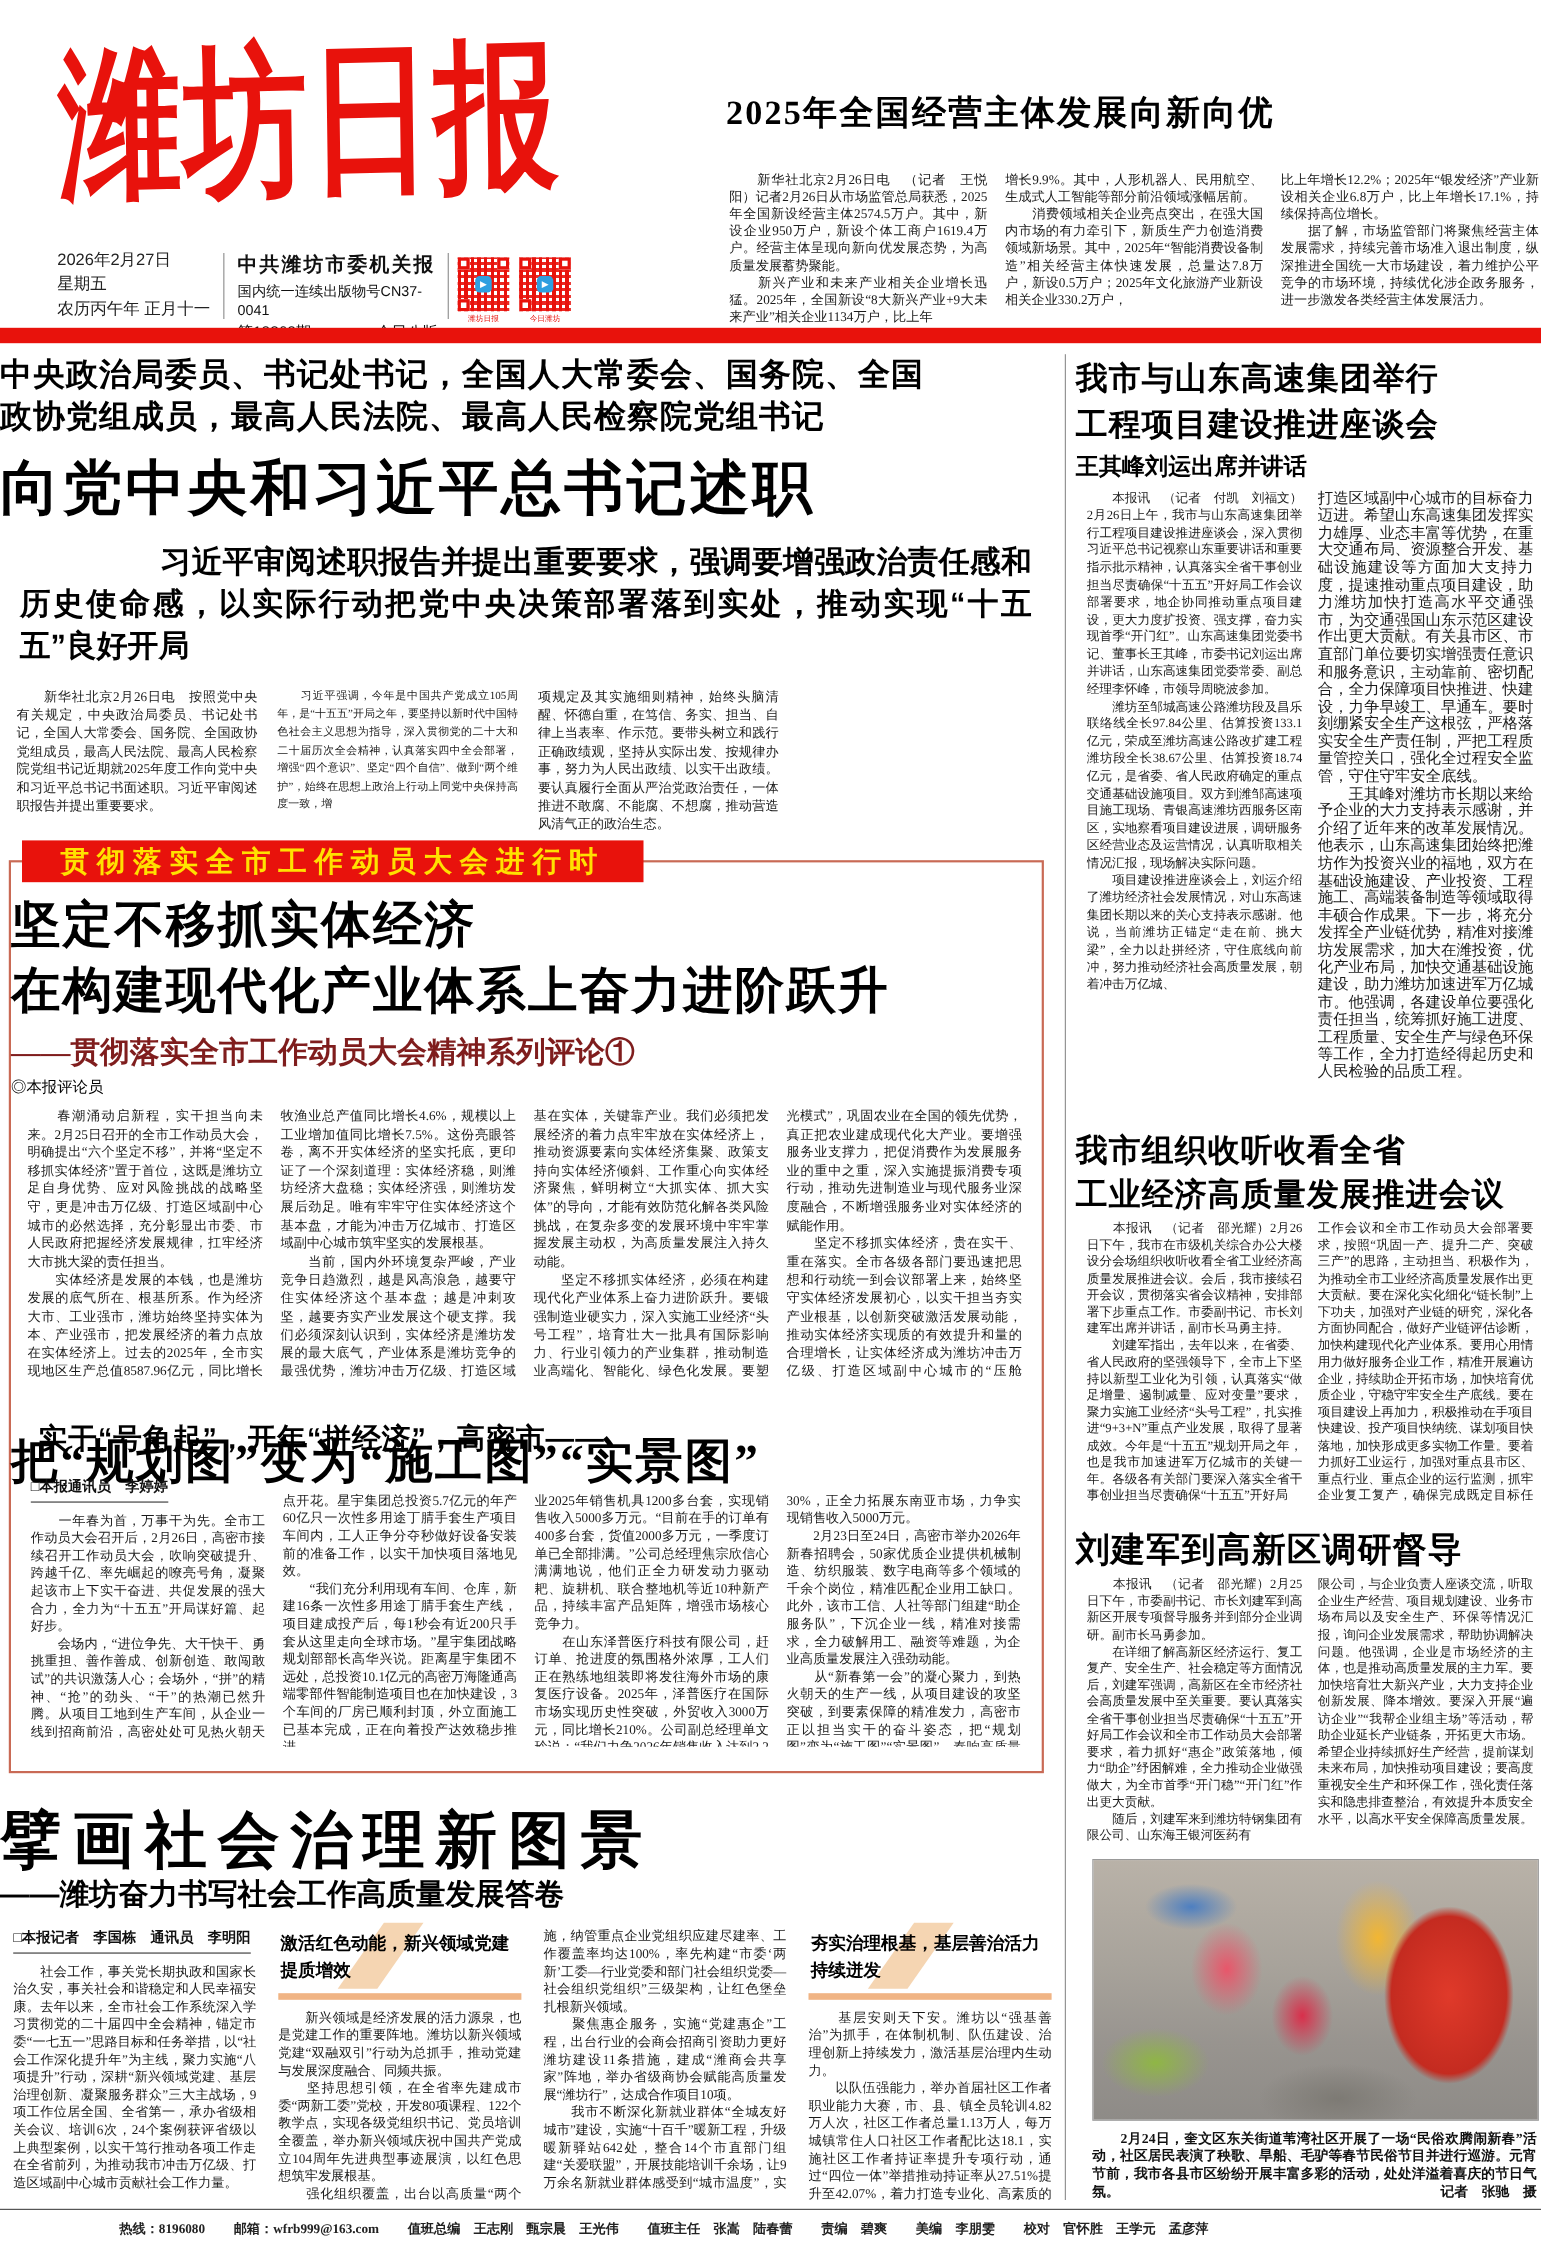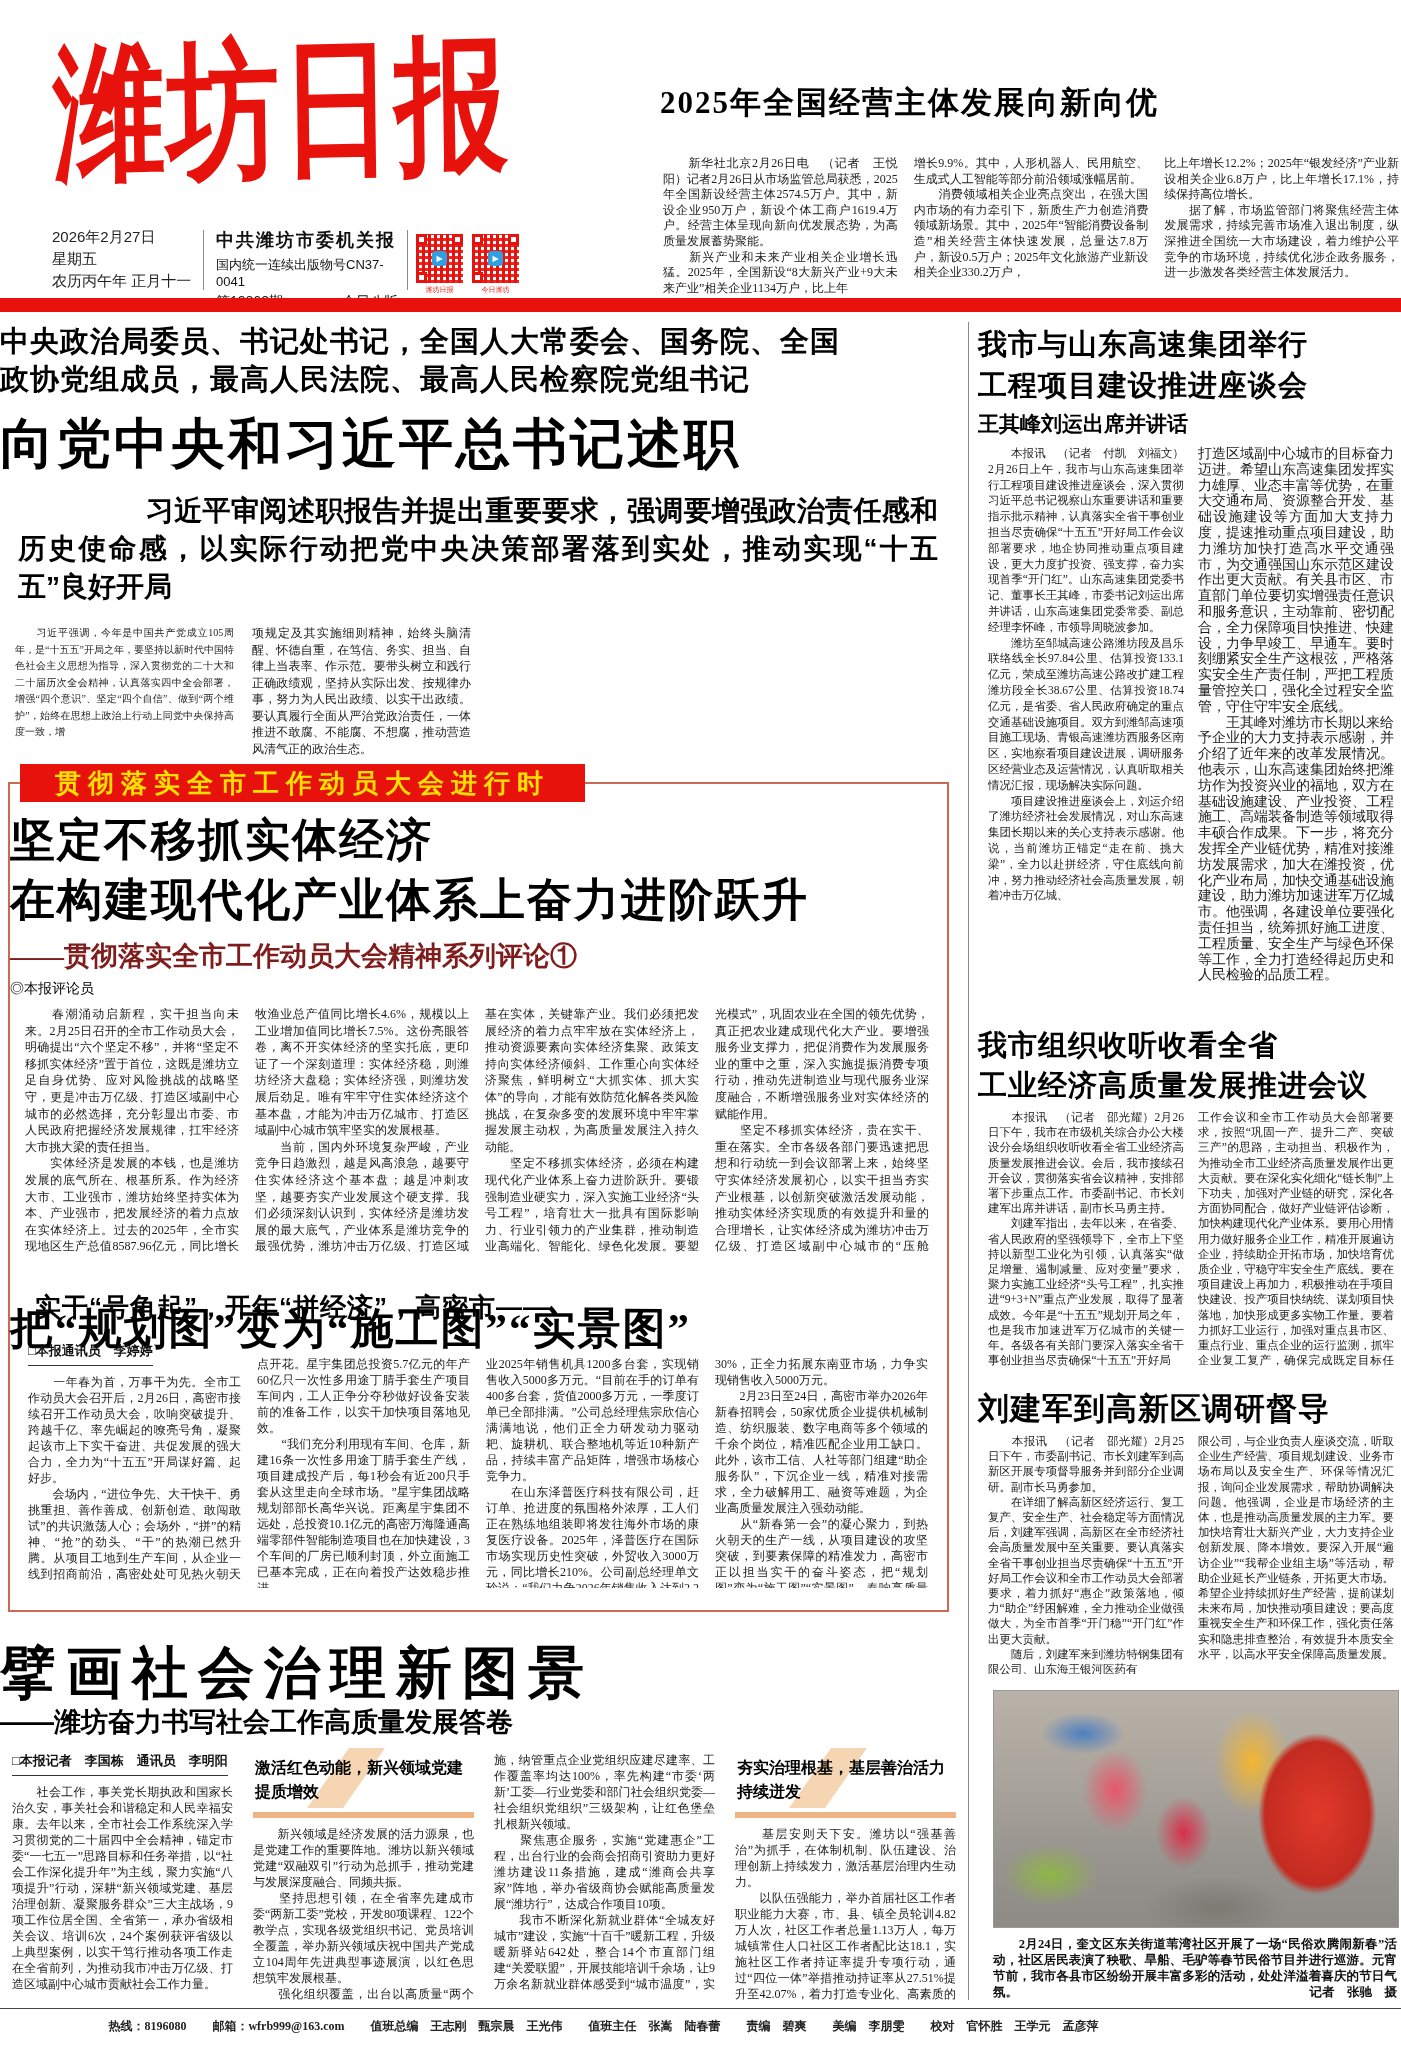--- a/index.html
+++ b/index.html
@@ -125,20 +125,21 @@
 
 <div class="abs redbar" style="left:0;top:298px;width:1401px;height:14px;"></div>
 
 <div class="abs vrule" style="left:968px;top:322px;height:1678px;"></div>
 
 <div class="abs kicker center" style="left:0;top:322px;width:950px;white-space:pre-line;">中央政治局委员、书记处书记，全国人大常委会、国务院、全国
 政协党组成员，最高人民法院、最高人民检察院党组书记</div>
 <div class="abs mainline center" style="left:0;top:408px;width:950px;">向党中央和习近平总书记述职</div>
 <div class="abs subhead" style="left:18px;top:492px;width:920px;text-indent:128px;">习近平审阅述职报告并提出重要要求，强调要增强政治责任感和历史使命感，以实际行动把党中央决策部署落到实处，推动实现“十五五”良好开局</div>
 <div class="abs cols" style="left:15px;top:625px;width:930px;gap:18px;">
+  <div class="col" style="width:219px;height:165px;font-size:12px;line-height:16.5px;">　　新华社北京2月26日电　按照党中央有关规定，中央政治局委员、书记处书记，全国人大常委会、国务院、全国政协党组成员，最高人民法院、最高人民检察院党组书记近期就2025年度工作向党中央和习近平总书记书面述职。习近平审阅述职报告并提出重要要求。</div>
   <div class="col" style="width:219px;height:165px;font-size:10px;line-height:16.5px;">　　习近平强调，今年是中国共产党成立105周年，是“十五五”开局之年，要坚持以新时代中国特色社会主义思想为指导，深入贯彻党的二十大和二十届历次全会精神，认真落实四中全会部署，增强“四个意识”、坚定“四个自信”、做到“两个维护”，始终在思想上政治上行动上同党中央保持高度一致，增</div>
   <div class="col" style="width:219px;height:165px;font-size:12px;line-height:16.5px;">项规定及其实施细则精神，始终头脑清醒、怀德自重，在笃信、务实、担当、自律上当表率、作示范。要带头树立和践行正确政绩观，坚持从实际出发、按规律办事，努力为人民出政绩、以实干出政绩。要认真履行全面从严治党政治责任，一体推进不敢腐、不能腐、不想腐，推动营造风清气正的政治生态。</div>
 </div>
 
 <div class="abs combox" style="left:8px;top:782px;width:937px;height:826px;"></div>
 <div class="abs banner" style="left:20px;top:764px;width:565px;height:38px;">贯彻落实全市工作动员大会进行时</div>
 
 <div class="abs comh center" style="left:10px;top:810px;width:935px;">坚定不移抓实体经济</div>
 <div class="abs comh center" style="left:10px;top:870px;width:935px;">在构建现代化产业体系上奋力进阶跃升</div>
 <div class="abs comsub center" style="left:10px;top:938px;width:935px;">——贯彻落实全市工作动员大会精神系列评论①</div>

